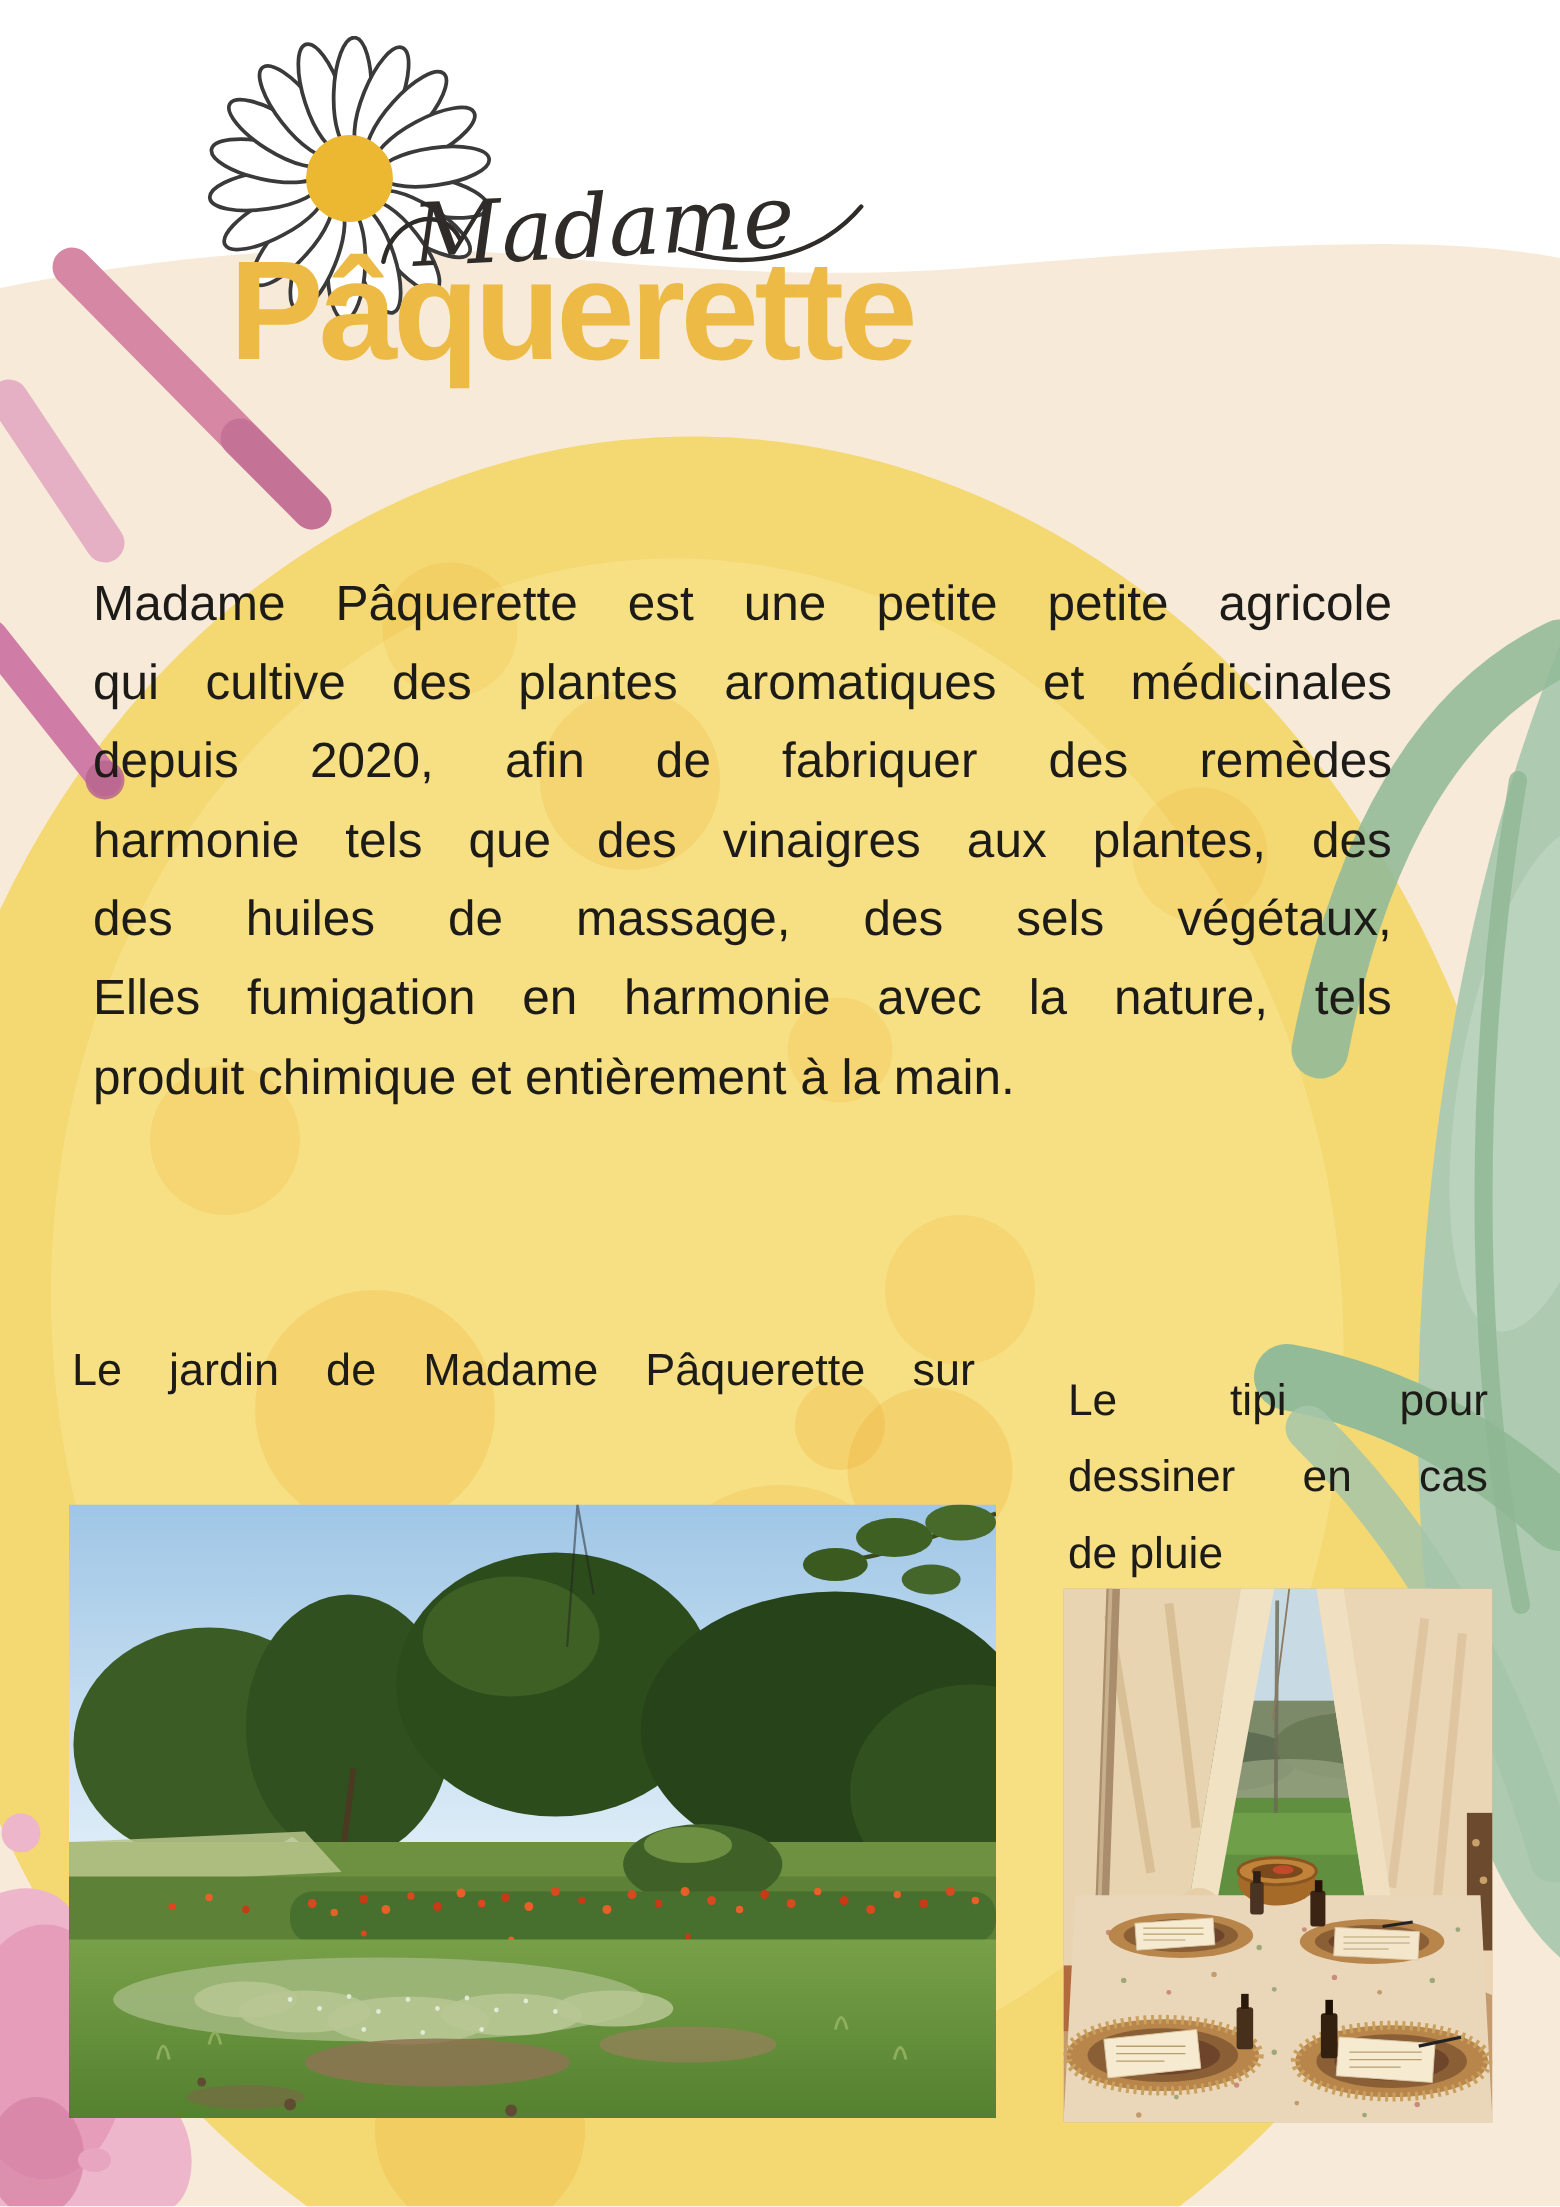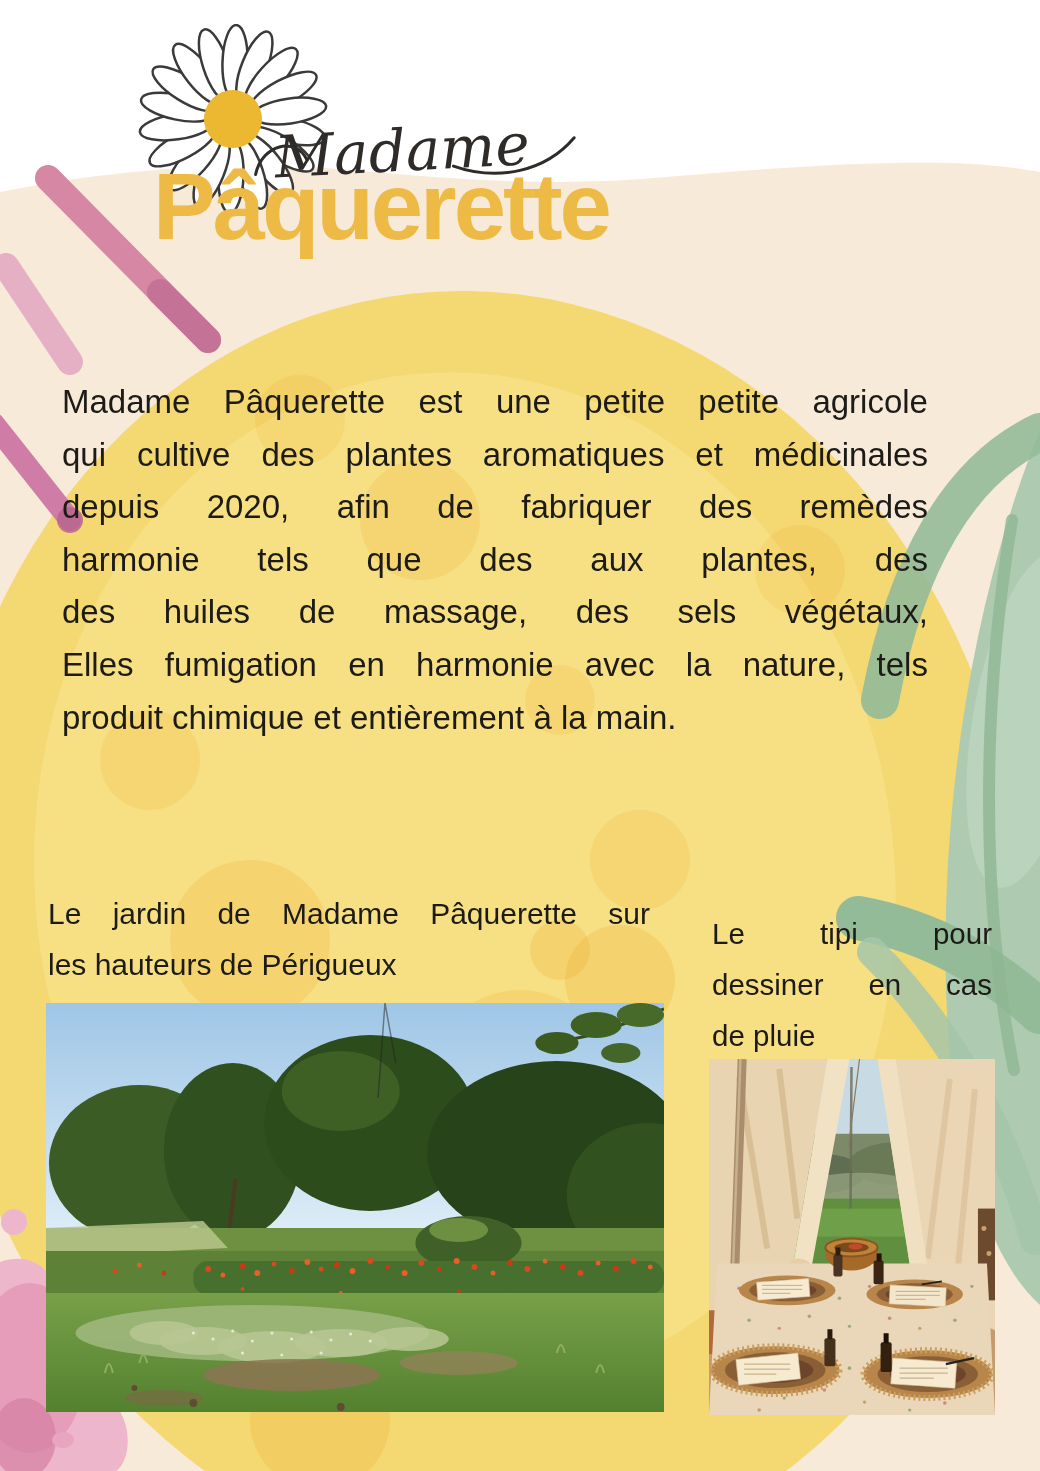--- a/index.html
+++ b/index.html
@@ -155,20 +155,21 @@
           <span>de</span>
           <span>fabriquer</span>
           <span>des</span>
           <span>remèdes</span>
         </div>
         <div class="jline flex">
           <span>harmonie</span>
           <span>tels</span>
           <span>que</span>
           <span>des</span>
+          <span>vinaigres</span>
           <span>aux</span>
           <span>plantes,</span>
           <span>des</span>
         </div>
         <div class="jline flex">
           <span>des</span>
           <span>huiles</span>
           <span>de</span>
           <span>massage,</span>
           <span>des</span>
@@ -193,21 +194,20 @@
 
   <div class="abs caption-garden lines-block">
       <div class="jline flex">
         <span>Le</span>
         <span>jardin</span>
         <span>de</span>
         <span>Madame</span>
         <span>Pâquerette</span>
         <span>sur</span>
       </div>
-      <div class="jline">les hauteurs de Périgueux</div>
     </div>
 
   <div class="abs caption-tipi lines-block">
       <div class="jline flex">
         <span>Le</span>
         <span>tipi</span>
         <span>pour</span>
       </div>
       <div class="jline flex">
         <span>dessiner</span>

